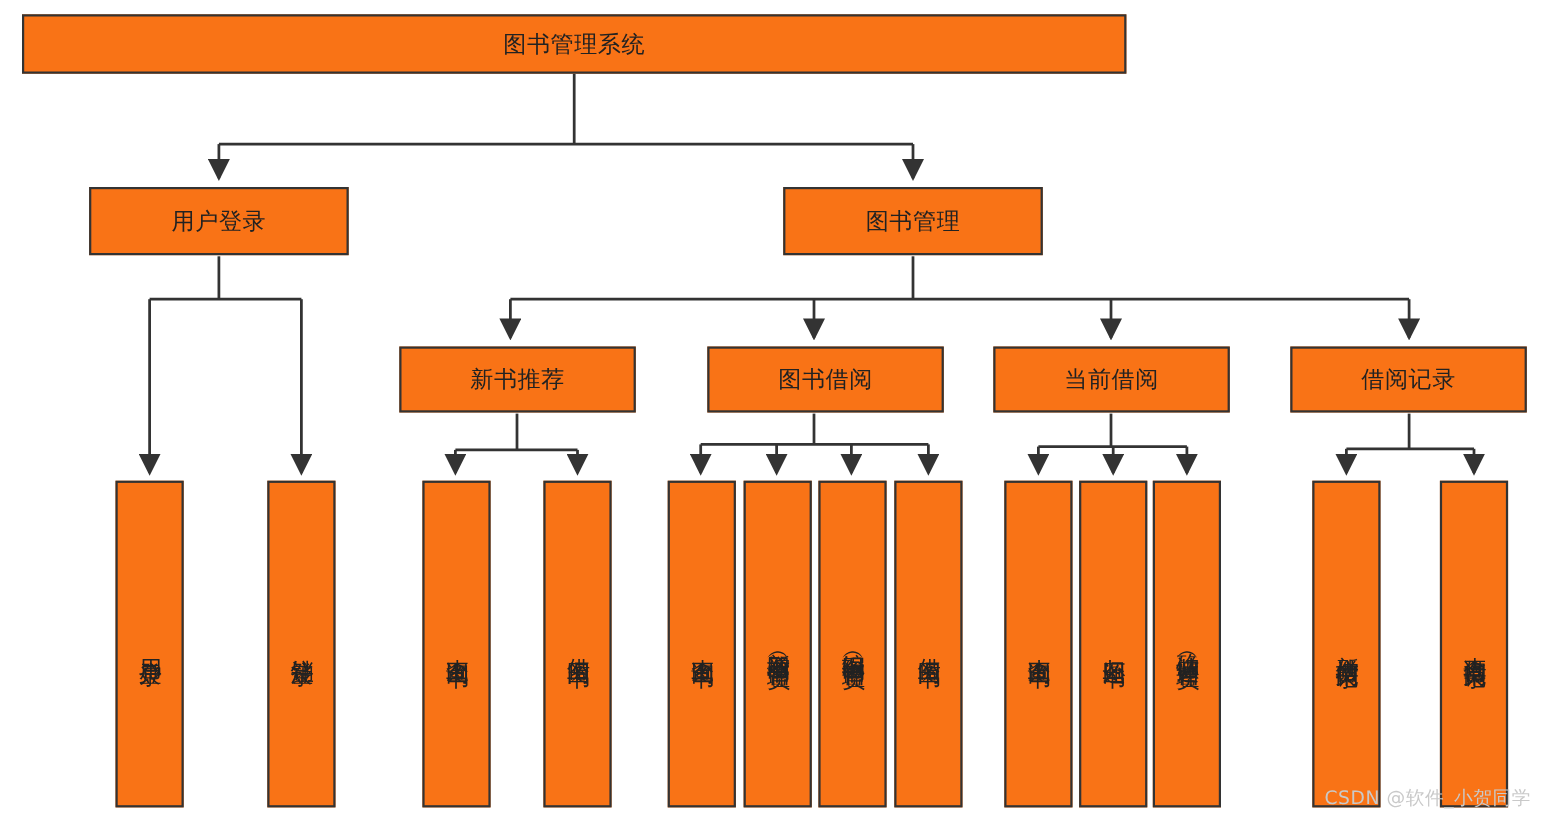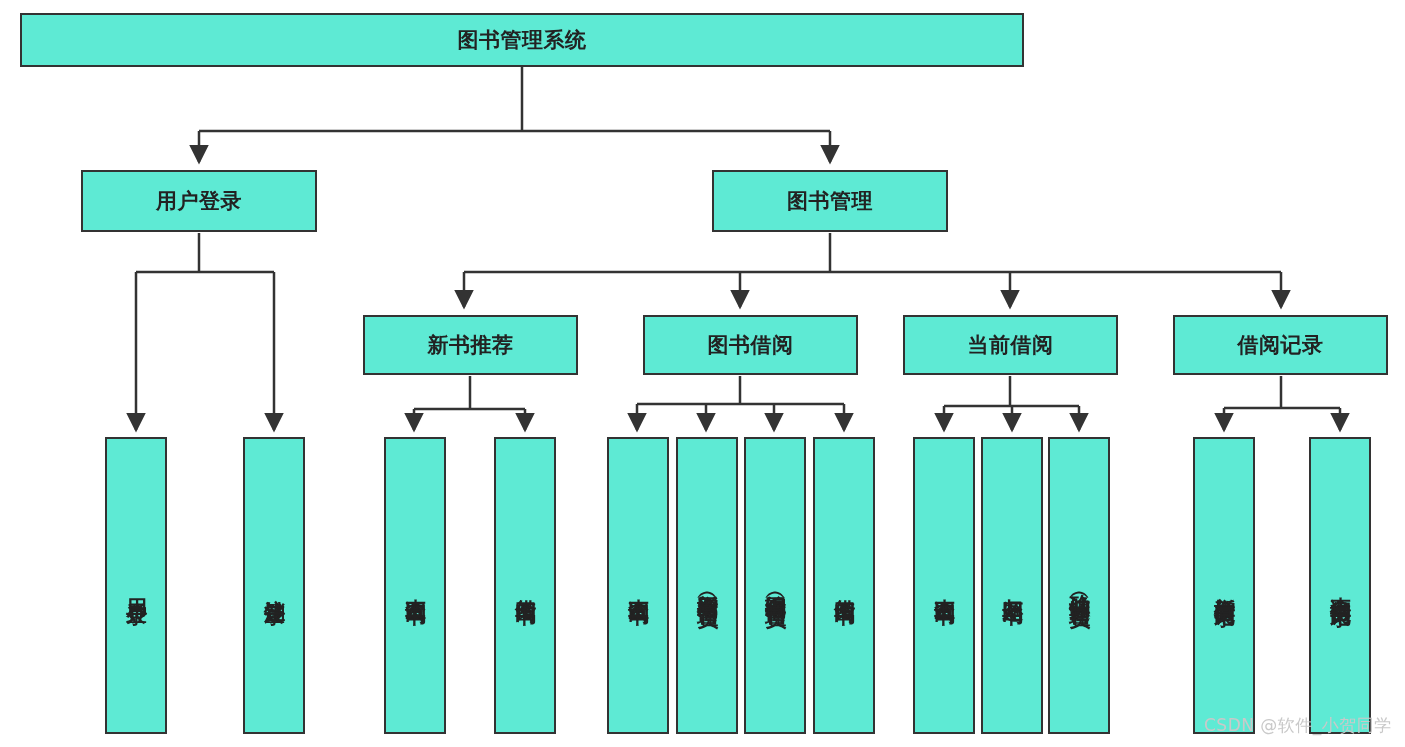--- a/index.html
+++ b/index.html
@@ -21,27 +21,26 @@
     position: absolute;
     left: 0;
     top: 0;
     width: 1405px;
     height: 747px;
     pointer-events: none;
   }
   .node {
     position: absolute;
     box-sizing: border-box;
-    background: #5eead4;
+    background: #f97316;
     border: 2px solid #333333;
     display: flex;
     align-items: center;
     justify-content: center;
     color: #222222;
-    font-weight: bold;
   }
   .node-h {
     font-size: 21px;
     letter-spacing: 0.5px;
     white-space: nowrap;
   }
   .node-v {
     writing-mode: vertical-rl;
     text-orientation: upright;
     font-size: 21px;

